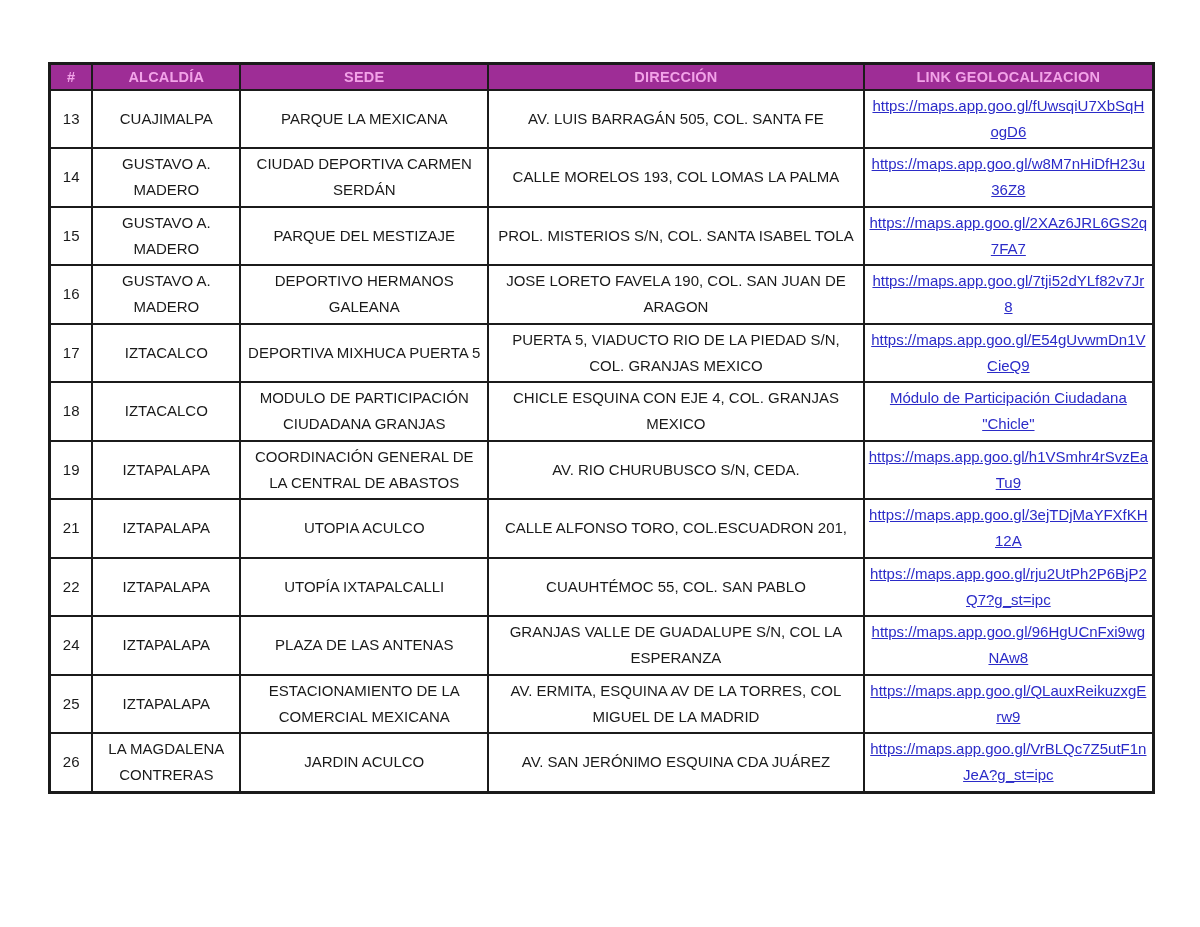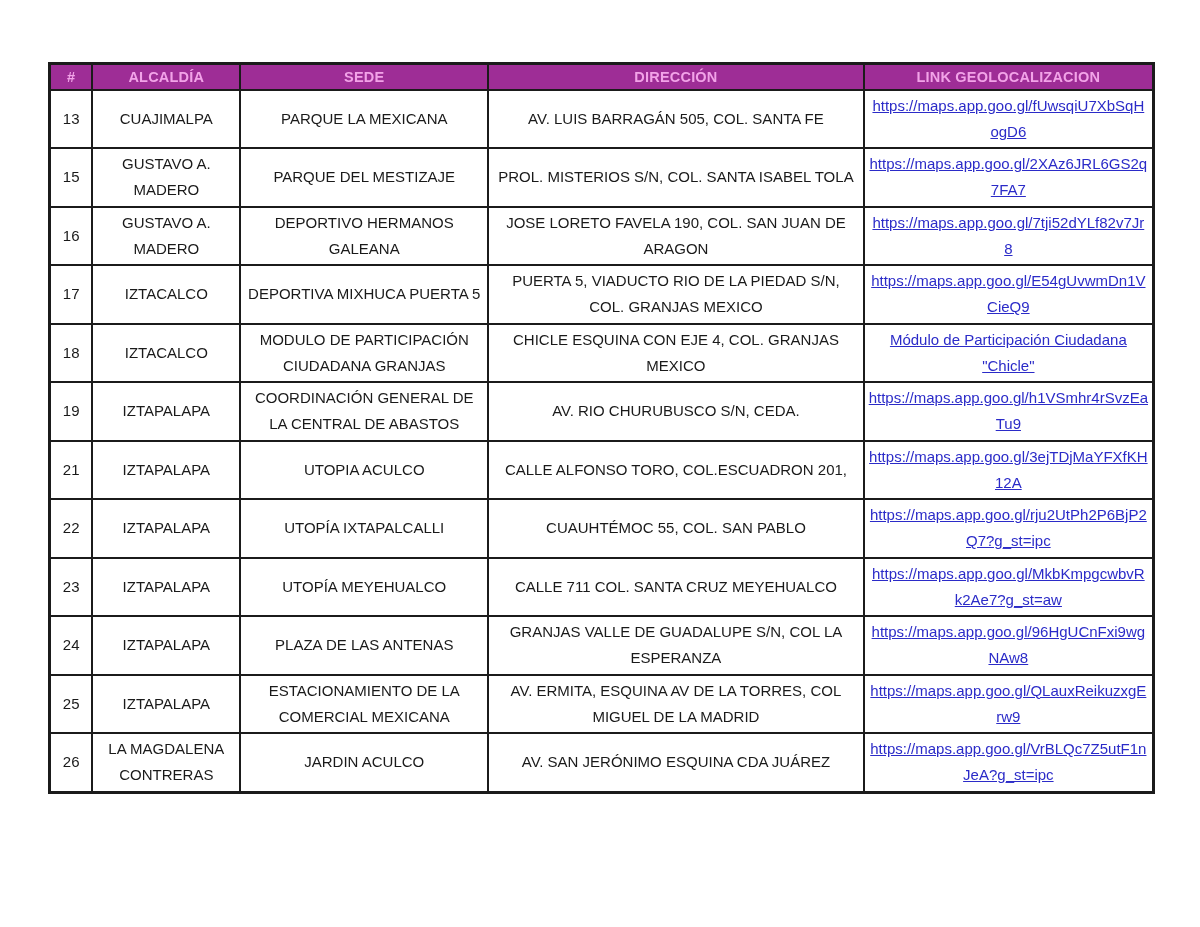--- a/index.html
+++ b/index.html
@@ -77,20 +77,29 @@
   <tr>
     <td class="col-num">13</td>
     <td class="col-alcaldia">CUAJIMALPA</td>
     <td class="col-sede">PARQUE LA MEXICANA</td>
     <td class="col-direccion">AV. LUIS BARRAGÁN 505, COL. SANTA FE</td>
     <td class="col-link link-cell">
       <a class="geo-link" href="#">https://maps.app.goo.gl/fUwsqiU7XbSqHogD6</a>
     </td>
   </tr>
 
+  <tr>
+    <td class="col-num">14</td>
+    <td class="col-alcaldia">GUSTAVO A. MADERO</td>
+    <td class="col-sede">CIUDAD DEPORTIVA CARMEN SERDÁN</td>
+    <td class="col-direccion">CALLE MORELOS 193, COL LOMAS LA PALMA</td>
+    <td class="col-link link-cell">
+      <a class="geo-link" href="#">https://maps.app.goo.gl/w8M7nHiDfH23u36Z8</a>
+    </td>
+  </tr>
 
   <tr>
     <td class="col-num">15</td>
     <td class="col-alcaldia">GUSTAVO A. MADERO</td>
     <td class="col-sede">PARQUE DEL MESTIZAJE</td>
     <td class="col-direccion">PROL. MISTERIOS S/N, COL. SANTA ISABEL TOLA</td>
     <td class="col-link link-cell">
       <a class="geo-link" href="#">https://maps.app.goo.gl/2XAz6JRL6GS2q7FA7</a>
     </td>
   </tr>
@@ -149,29 +158,20 @@
   <tr>
     <td class="col-num">22</td>
     <td class="col-alcaldia">IZTAPALAPA</td>
     <td class="col-sede">UTOPÍA IXTAPALCALLI</td>
     <td class="col-direccion">CUAUHTÉMOC 55, COL. SAN PABLO</td>
     <td class="col-link link-cell">
       <a class="geo-link" href="#">https://maps.app.goo.gl/rju2UtPh2P6BjP2Q7?g_st=ipc</a>
     </td>
   </tr>
 
-  <tr>
-    <td class="col-num">23</td>
-    <td class="col-alcaldia">IZTAPALAPA</td>
-    <td class="col-sede">UTOPÍA MEYEHUALCO</td>
-    <td class="col-direccion">CALLE 711 COL. SANTA CRUZ MEYEHUALCO</td>
-    <td class="col-link link-cell">
-      <a class="geo-link" href="#">https://maps.app.goo.gl/MkbKmpgcwbvRk2Ae7?g_st=aw</a>
-    </td>
-  </tr>
 
   <tr>
     <td class="col-num">24</td>
     <td class="col-alcaldia">IZTAPALAPA</td>
     <td class="col-sede">PLAZA DE LAS ANTENAS</td>
     <td class="col-direccion">GRANJAS VALLE DE GUADALUPE S/N, COL LA ESPERANZA</td>
     <td class="col-link link-cell">
       <a class="geo-link" href="#">https://maps.app.goo.gl/96HgUCnFxi9wgNAw8</a>
     </td>
   </tr>

